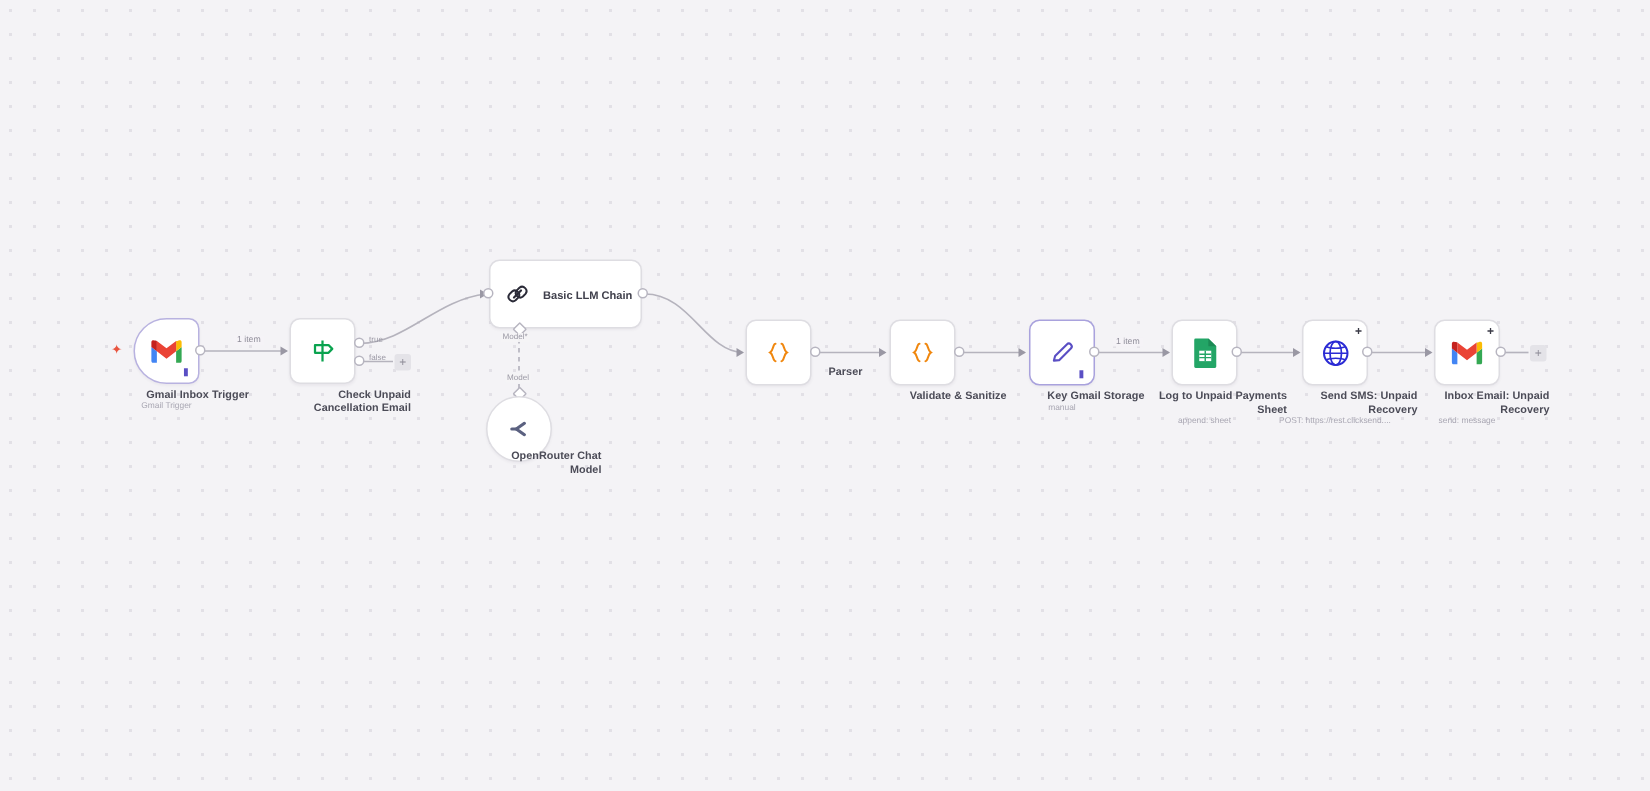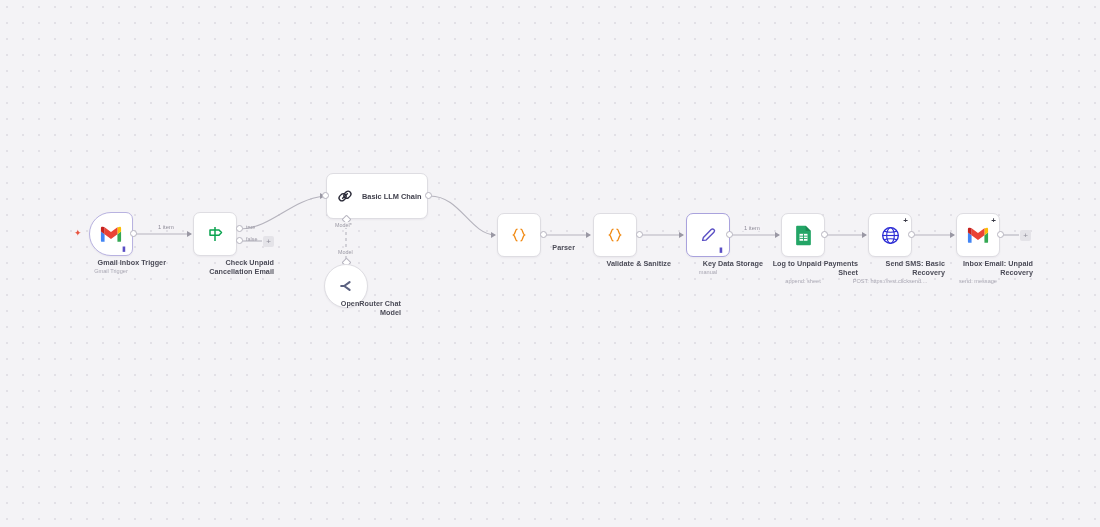--- a/index.html
+++ b/index.html
@@ -300,21 +300,21 @@
 
   <div class="node square selected" style="left:686px; top:213px;">
     <span>
       <svg width="20" height="20" viewBox="0 0 20 20">
         <path d="M4.6 15.4 L5.4 12.4 L13.2 4.6 A1.9 1.9 0 0 1 15.9 7.3 L8.1 15.1 Z" stroke="#5a4fc4" stroke-width="1.4" fill="none" stroke-linejoin="round"></path>
       </svg>
     </span>
     <span class="pin-badge">▮</span>
   </div>
   <div class="port" style="left:726px; top:231px;"></div>
-  <div class="nlabel" style="left:653px; top:260px; width:110px;">Key Data Storage</div>
+  <div class="nlabel" style="left:653px; top:260px; width:110px;">Key Gmail Storage</div>
   <div class="nsub" style="left:653px; top:269px; width:110px;">manual</div>
 
   <div class="node square" style="left:781px; top:213px;">
     <span>
       <svg width="17" height="21" viewBox="0 0 16 20">
         <path d="M1 1.6 A0.9 0.9 0 0 1 1.9 0.7 L10 0.7 L15 5.6 L15 18.4 A0.9 0.9 0 0 1 14.1 19.3 L1.9 19.3 A0.9 0.9 0 0 1 1 18.4 Z" fill="#23a566"></path>
         <path d="M10 0.7 L15 5.6 L10 5.6 Z" fill="#1c8a55"></path>
         <rect x="4.2" y="8.4" width="7.6" height="6.6" fill="#ffffff"></rect>
         <g stroke="#23a566" stroke-width="0.9">
           <path d="M8 8.4 L8 15"></path>
@@ -335,21 +335,21 @@
       <svg width="21" height="21" viewBox="0 0 22 22">
         <circle cx="11" cy="11" r="8.2" stroke="#2b2bd4" stroke-width="1.4" fill="none"></circle>
         <ellipse cx="11" cy="11" rx="4" ry="8.2" stroke="#2b2bd4" stroke-width="1.2" fill="none"></ellipse>
         <path d="M2.8 11 L19.2 11" stroke="#2b2bd4" stroke-width="1.2"></path>
         <path d="M4.2 6.3 C7 7.9 15 7.9 17.8 6.3" stroke="#2b2bd4" stroke-width="1.1" fill="none"></path>
         <path d="M4.2 15.7 C7 14.1 15 14.1 17.8 15.7" stroke="#2b2bd4" stroke-width="1.1" fill="none"></path>
       </svg>
     </span>
   </div>
   <div class="port" style="left:908px; top:231px;"></div>
-  <div class="nlabel" style="left:835px; top:260px; width:110px;">Send SMS: Basic
+  <div class="nlabel" style="left:835px; top:260px; width:110px;">Send SMS: Unpaid
 Recovery</div>
   <div class="nsub" style="left:833px; top:278px; width:114px;">POST: https://rest.clicksend....</div>
 
   <div class="node square" style="left:956px; top:213px;">
     <span class="corner-plus">+</span>
     <span>
       <svg width="22" height="17" viewBox="0 0 24 18">
         <path d="M1.8 17h3.2V8.6L1 5.6v9.6C1 16.2 1.3 17 1.8 17z" fill="#4285f4"></path>
         <path d="M19 17h3.2c.6 0 .8-.8.8-1.8V5.6l-4 3V17z" fill="#34a853"></path>
         <path d="M19 1.1V8.6l4-3V2.1c0-2.2-2.3-1.4-3-.9L19 1.1z" fill="#fbbc04"></path>

